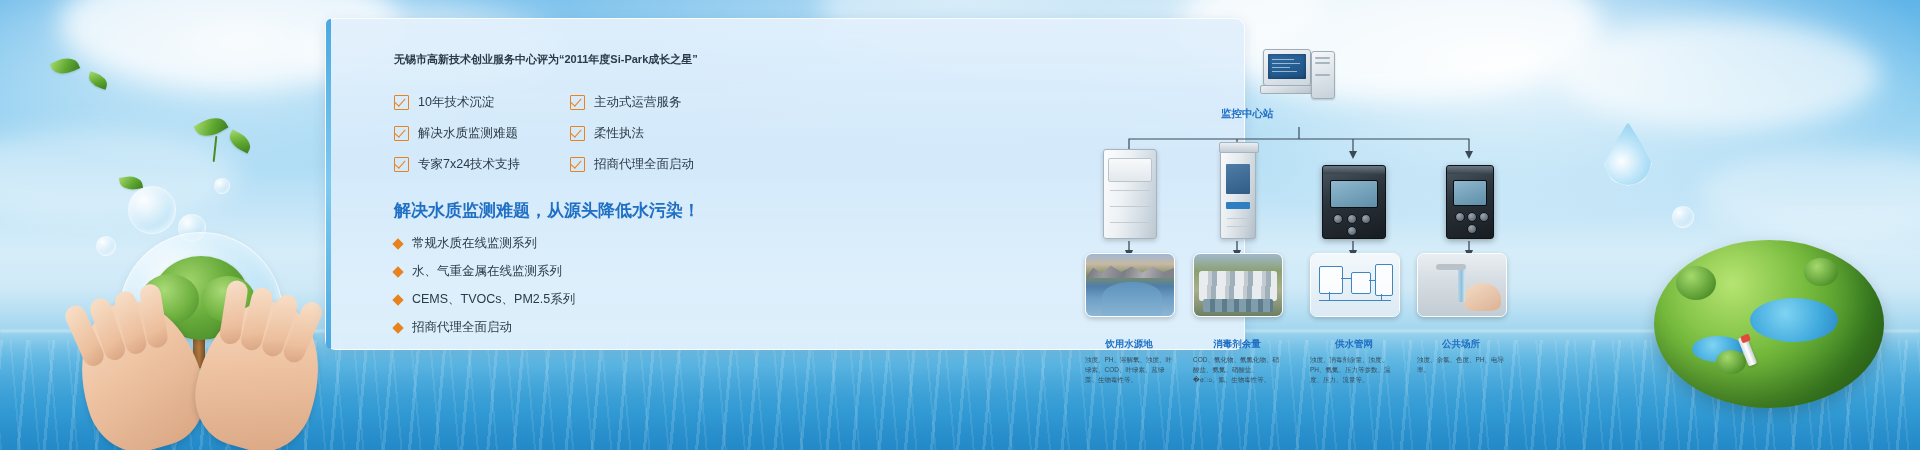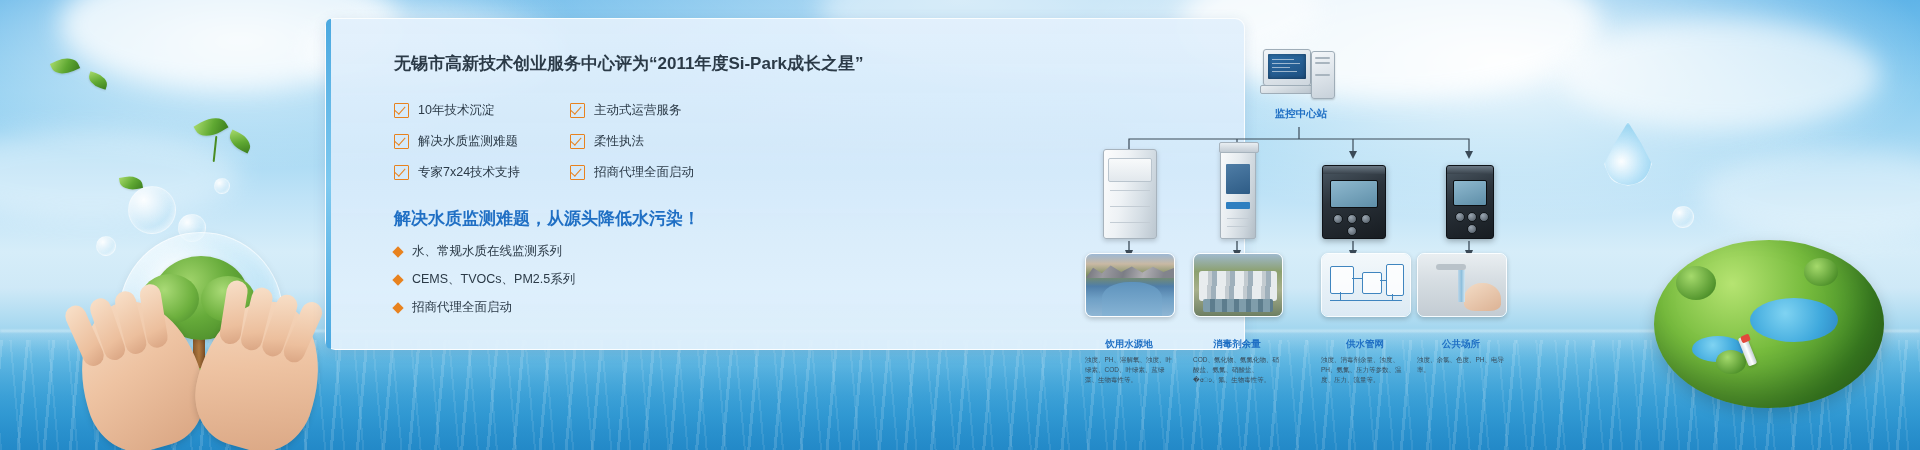--- a/index.html
+++ b/index.html
@@ -88,21 +88,21 @@
   
   .card{position:absolute;left:325px;top:18px;width:918px;height:330px;border-radius:10px;
     background:linear-gradient(to bottom, rgba(226,240,252,.94) 0%, rgba(214,234,250,.92) 45%, rgba(226,241,252,.93) 100%);
     border:1px solid rgba(255,255,255,.85);box-shadow:0 3px 14px rgba(40,95,140,.14);}
   .card:before{content:"";position:absolute;left:0;top:0;bottom:0;width:5px;border-radius:10px 0 0 10px;
     background:linear-gradient(to bottom,#4aa8e0,#7ec9ef,#4aa8e0);}
 
   
   .txt{position:absolute;left:68px;top:22px;width:400px;}
   .h1{font-size:20px;font-weight:bold;color:#1f6fc4;letter-spacing:.5px;white-space:nowrap;}
-  .h2{margin-top:11px;font-size:17px;color:#2b3a47;white-space:nowrap;font-weight:bold;}
+  .h2{margin-top:11px;font-size:11px;color:#2b3a47;white-space:nowrap;font-weight:bold;}
 
   .checks{margin-top:27px;display:grid;grid-template-columns:168px auto;row-gap:14px;column-gap:8px;}
   .chk{display:flex;align-items:center;gap:9px;font-size:12.5px;color:#2b3a47;white-space:nowrap;}
   .cbox{width:13px;height:13px;border:1.4px solid #e8821e;border-radius:1px;position:relative;flex:0 0 auto;background:transparent;}
   .cbox:after{content:"";position:absolute;left:2px;top:0px;width:5px;height:9px;border:solid #e8821e;border-width:0 1.6px 1.6px 0;transform:rotate(42deg);}
 
   .h3{margin-top:26px;font-size:17px;font-weight:bold;color:#1f6fc4;white-space:nowrap;}
   .blist{margin-top:13px;display:flex;flex-direction:column;gap:11px;}
   .bitem{display:flex;align-items:center;gap:10px;font-size:12.5px;color:#2b3a47;white-space:nowrap;}
   .dia{width:8px;height:8px;background:#e8821e;transform:rotate(45deg);flex:0 0 auto;}
@@ -114,21 +114,21 @@
   .monitor{position:absolute;left:0;top:0;width:46px;height:35px;border-radius:3px;
     background:linear-gradient(160deg,#f2f5f8,#cdd6de);border:1px solid #9fadb8;box-shadow:0 1px 2px rgba(0,0,0,.18);}
   .screen{position:absolute;left:4px;top:4px;width:38px;height:25px;border-radius:1px;
     background:linear-gradient(160deg,#2f6fa8,#1d4f80);box-shadow:inset 0 0 4px rgba(0,0,0,.4);}
   .scr-line{position:absolute;background:rgba(255,255,255,.55);height:1px;}
   .kb{position:absolute;left:-3px;top:36px;width:52px;height:7px;border-radius:2px;background:linear-gradient(160deg,#e9eef2,#b9c4cd);border:1px solid #9fadb8;}
   .tower{position:absolute;left:48px;top:2px;width:22px;height:46px;border-radius:3px;
     background:linear-gradient(160deg,#f4f7fa,#c7d1da);border:1px solid #9fadb8;box-shadow:0 1px 2px rgba(0,0,0,.18);}
   .tower-s{position:absolute;left:3px;width:15px;height:2px;background:#a9b5bf;border-radius:1px;}
 
-  .center-label{position:absolute;left:140px;top:66px;width:160px;text-align:center;font-size:10.5px;color:#1f6fc4;font-weight:bold;}
+  .center-label{position:absolute;left:140px;top:66px;width:160px;font-size:10.5px;color:#1f6fc4;font-weight:bold;}
 
   svg.connect{position:absolute;left:0;top:0;width:420px;height:320px;pointer-events:none;}
 
   .devrow{position:absolute;left:0;top:108px;width:420px;height:90px;}
   .dev{position:absolute;bottom:0;}
 
   
   .cab{width:52px;height:88px;border-radius:3px;
     background:linear-gradient(100deg,#fdfdfd 0%,#eef2f5 38%,#d4dde4 72%,#bcc7d0 100%);
     border:1px solid #a7b3bd;box-shadow:0 2px 5px rgba(0,0,0,.18);}
@@ -278,21 +278,25 @@
           <span class="cbox"></span>
           <span>招商代理全面启动</span>
         </div>
       </div>
 
       <div class="h3">解决水质监测难题，从源头降低水污染！</div>
 
       <div class="blist">
         <div class="bitem">
           <span class="dia"></span>
-          <span>水、常规水质在线监测系列</span>
+          <span>常规水质在线监测系列</span>
+        </div>
+        <div class="bitem">
+          <span class="dia"></span>
+          <span>水、气重金属在线监测系列</span>
         </div>
         <div class="bitem">
           <span class="dia"></span>
           <span>CEMS、TVOCs、PM2.5系列</span>
         </div>
         <div class="bitem">
           <span class="dia"></span>
           <span>招商代理全面启动</span>
         </div>
       </div>
@@ -403,21 +407,21 @@
         </div>
 
         <div class="photo-cell" style="left:112px;">
           <div class="photo">
               <div class="ph-plant"></div>
             </div>
           <div class="p-title">消毒剂余量</div>
           <div class="p-desc">COD、氨化物、氨氮化物、硝酸盐、氨氮、硝酸盐、�ോ、氟、生物毒性等。</div>
         </div>
 
-        <div class="photo-cell" style="left:240px;">
+        <div class="photo-cell" style="left:229px;">
           <div class="photo">
             <div class="ph-pipe">
               <div class="tank" style="left:8px;top:12px;width:22px;height:26px;"></div>
               <div class="tank" style="left:40px;top:18px;width:18px;height:20px;"></div>
               <div class="tank" style="left:64px;top:10px;width:16px;height:30px;"></div>
               <div class="pline" style="left:8px;top:46px;width:72px;height:1.3px;"></div>
               <div class="pline" style="left:30px;top:24px;width:10px;height:1.3px;"></div>
               <div class="pline" style="left:58px;top:26px;width:6px;height:1.3px;"></div>
               <div class="pline" style="left:18px;top:38px;width:1.3px;height:8px;"></div>
               <div class="pline" style="left:70px;top:40px;width:1.3px;height:6px;"></div>

